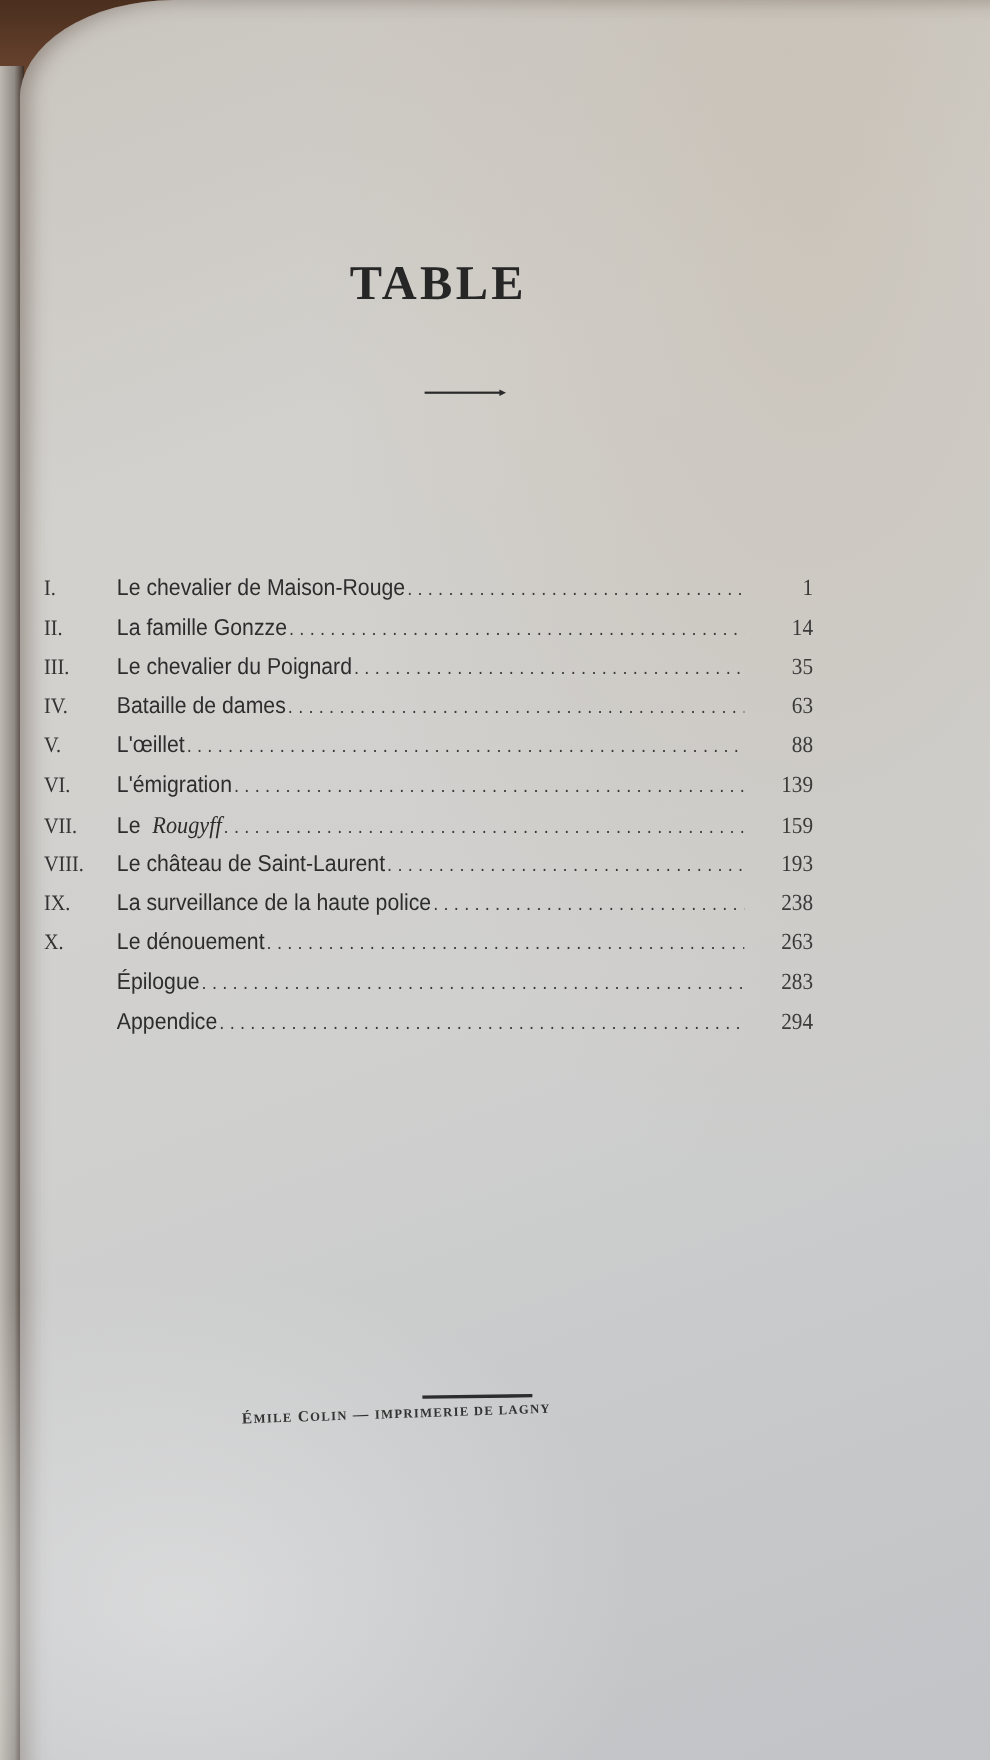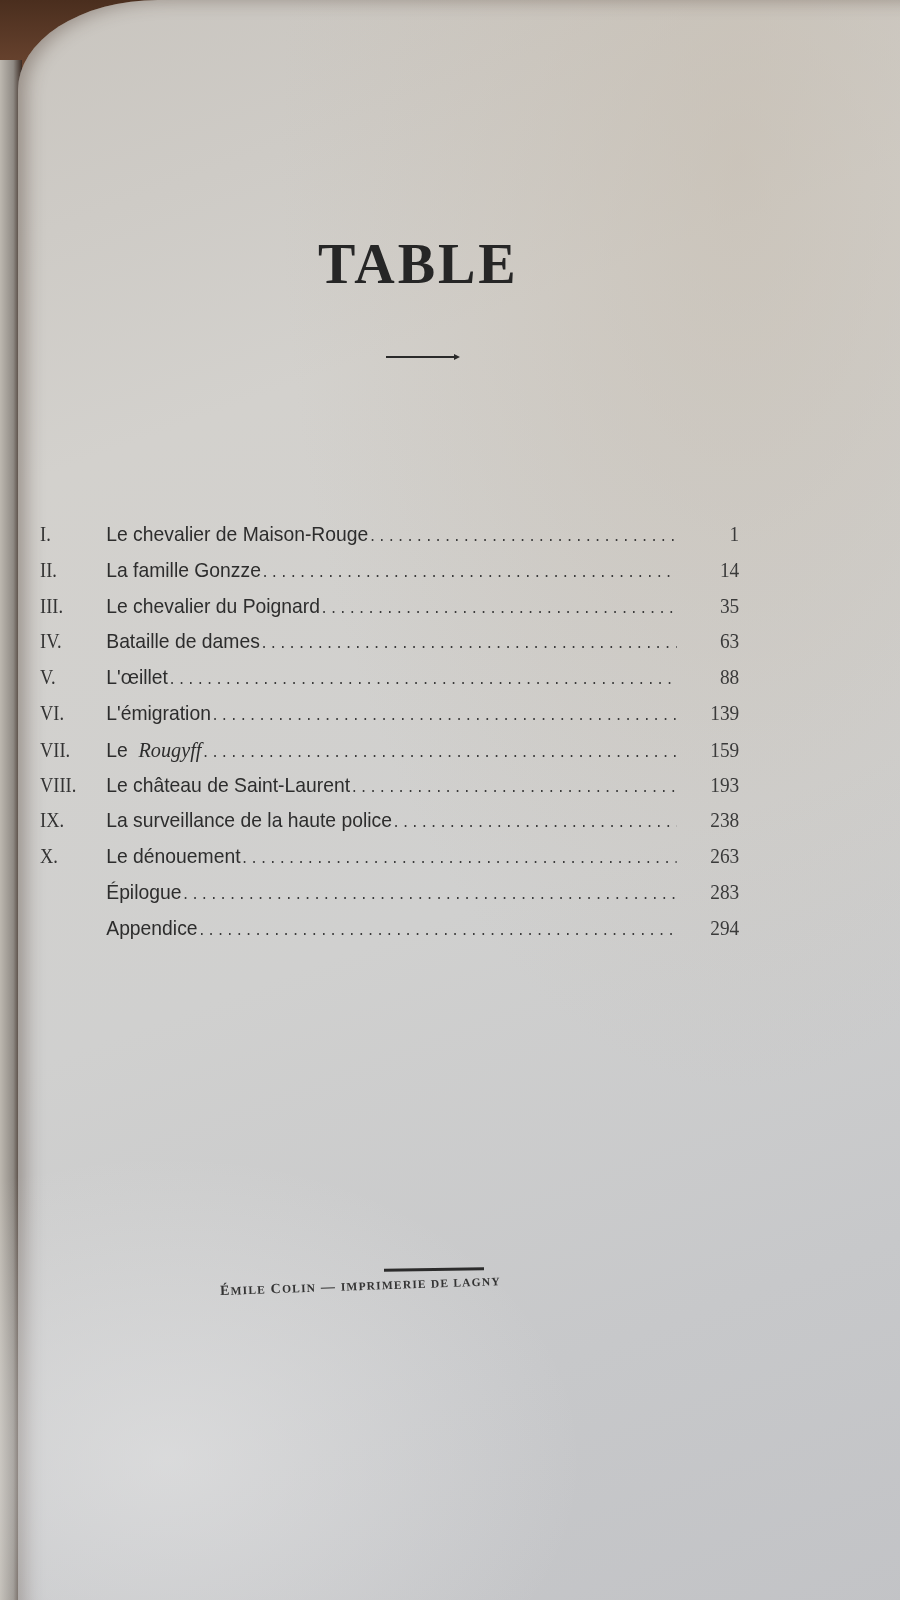--- a/index.html
+++ b/index.html
@@ -24,21 +24,21 @@
       linear-gradient(160deg,#c9c5bf 0%,#d3d1cd 25%,#d0d0cf 55%,#c7c8ca 80%,#c2c3c6 100%);
     box-shadow: inset 8px 0 18px rgba(60,40,30,0.35);
   }
   .light-band {
     position:absolute; left:-60px; top:1100px; width:700px; height:600px;
     background:radial-gradient(ellipse at 30% 60%, rgba(235,235,235,0.5), rgba(235,235,235,0) 60%);
     pointer-events:none;
   }
   .title {
     position:absolute; left:300px; top:232px;
-    font-size:56px; font-weight:bold; letter-spacing:3px; color:#262626;
+    font-size:44px; font-weight:bold; letter-spacing:3px; color:#262626;
   }
   .title-rule {
     position:absolute; left:368px; top:356px; width:70px; height:2px;
     background:#2a2a2a;
   }
   .title-rule::after {
     content:""; position:absolute; right:-4px; top:-2px;
     border-left:6px solid #2a2a2a; border-top:3px solid transparent; border-bottom:3px solid transparent;
   }
   .toc { position:absolute; left:22px; top:522px; width:760px; }

